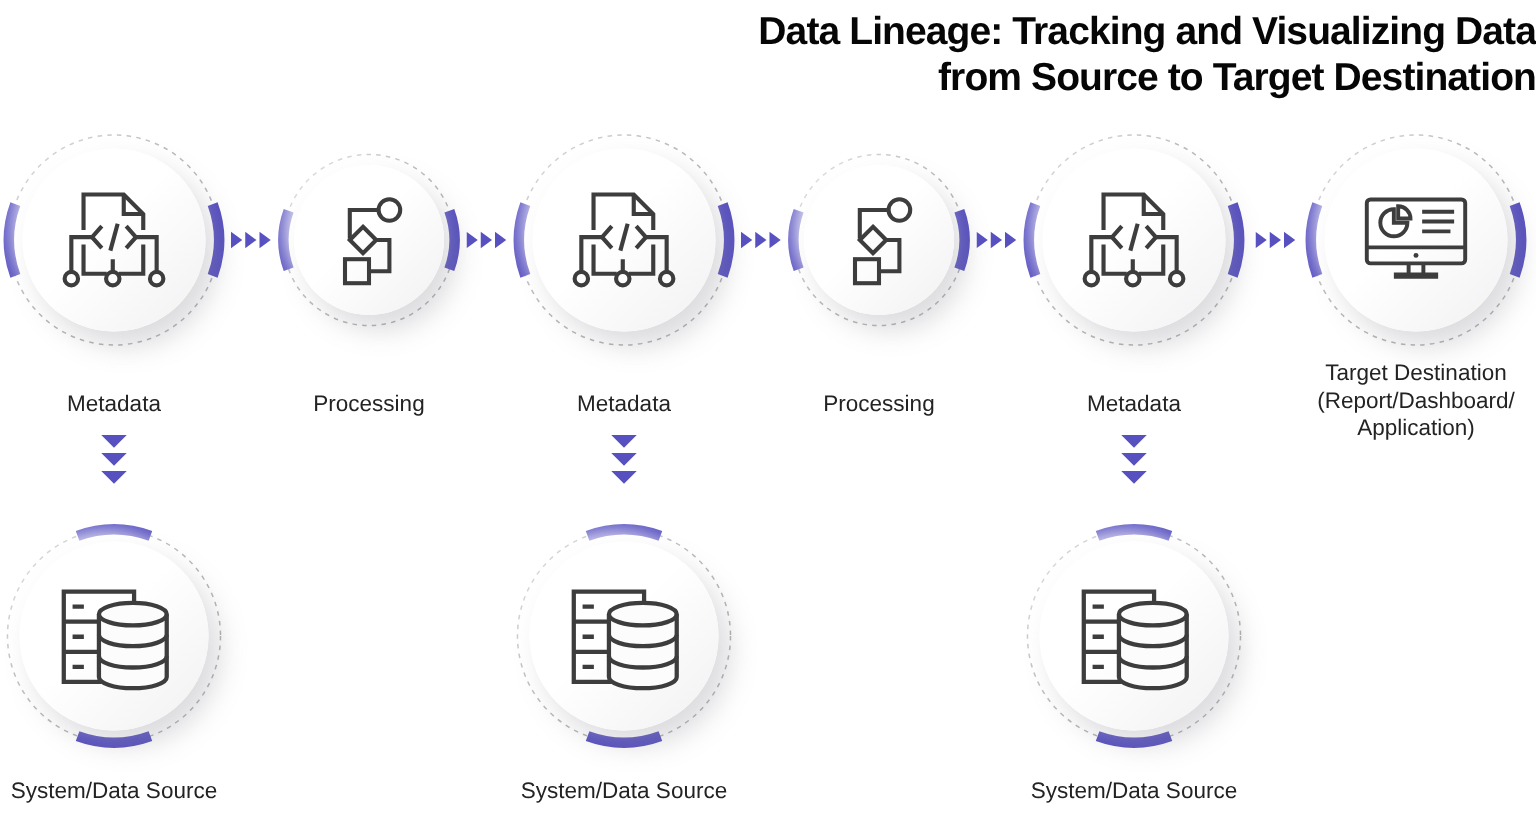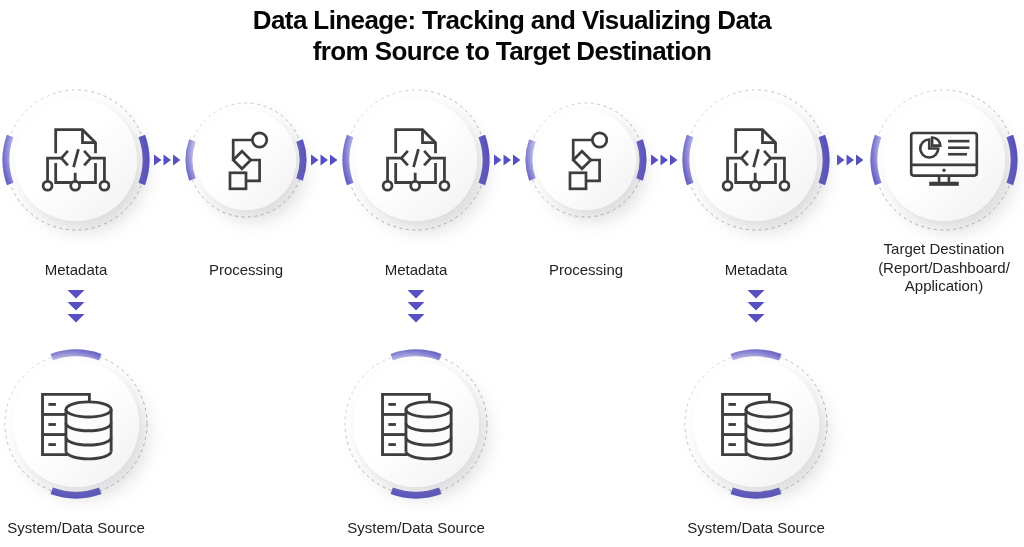--- a/index.html
+++ b/index.html
@@ -1,21 +1,21 @@
 <!DOCTYPE html>
 <html><head>
 <meta charset="utf-8">
 <style>
   html,body{margin:0;padding:0;background:#fff;}
   .canvas{
     position:relative;width:1024px;height:547px;background:#ffffff;overflow:hidden;
     font-family:"Liberation Sans", sans-serif;color:#222;
   }
   .title{
-    position:absolute;left:0;top:5px;width:1024px;text-align:center;
+    position:absolute;left:0;top:5px;width:1024px;text-align:right;
     font-size:26px;font-weight:700;line-height:31px;letter-spacing:-0.6px;
     color:#060606;white-space:pre-line;
   }
   .node{position:absolute;}
   .ring{position:absolute;left:50%;top:50%;transform:translate(-50%,-50%);overflow:visible;}
   .disc{
     position:absolute;left:50%;top:50%;transform:translate(-50%,-50%);
     border-radius:50%;display:flex;align-items:center;justify-content:center;
     background:linear-gradient(135deg,#ffffff 45%,#f1f1f3 100%);
     box-shadow:8px 10px 18px rgba(140,140,148,.30), -6px -6px 14px rgba(255,255,255,.95);

